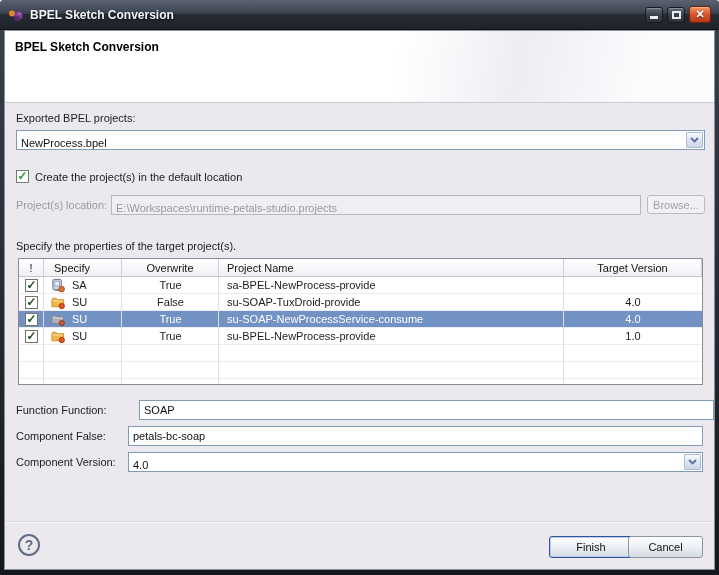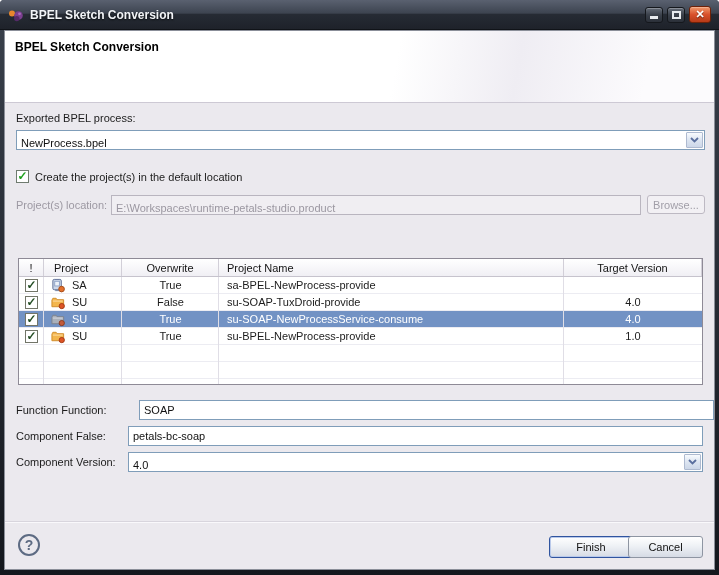--- a/index.html
+++ b/index.html
@@ -157,45 +157,46 @@
       <div class="win-btn close">✕</div>
     </div>
   </div>
 
   <div class="content">
 
     <div class="wizard-header">
       <div class="wizard-title">BPEL Sketch Conversion</div>
     </div>
 
-    <div class="label" style="left:11px; top:81px;">Exported BPEL process:</div>
+    <div class="label" style="left:11px; top:81px;">Exported BPEL projects:</div>
     <div class="field combo" style="left:11px; top:99px; width:689px;">
       <span class="combo-text">NewProcess.bpel</span>
       <span class="combo-arrow">
         <svg width="9" height="6" viewBox="0 0 9 6">
             <polyline points="1,1 4.5,4.5 8,1" fill="none" stroke="#5a6f9e" stroke-width="1.8"></polyline>
           </svg>
       </span>
     </div>
 
     <div class="checkbox" style="left:11px; top:139px;">✓</div>
     <div class="label" style="left:30px; top:140px;">Create the project(s) in the default location</div>
 
     <div class="label disabled" style="left:11px; top:168px;">Project(s) location:</div>
     <div class="field disabled" style="left:106px; top:164px; width:530px;">
-      <span class="combo-text">E:\Workspaces\runtime-petals-studio.product</span>
+      <span class="combo-text">E:\Workspaces\runtime-petals-studio.projects</span>
     </div>
     <div class="xp-btn disabled" style="left:642px; top:164px; width:58px;">Browse...</div>
 
+    <div class="label" style="left:11px; top:209px;">Specify the properties of the target project(s).</div>
 
     <div class="table">
       <div class="t-inner">
         <div class="t-row t-head">
           <div class="t-cell center">!</div>
-          <div class="t-cell" style="padding-left:10px;">Project</div>
+          <div class="t-cell" style="padding-left:10px;">Specify</div>
           <div class="t-cell center">Overwrite</div>
           <div class="t-cell pname">Project Name</div>
           <div class="t-cell center">Target Version</div>
         </div>
 
         <div class="t-row t-body-row">
           <div class="t-cell center">
             <div class="checkbox dark row-check">✓</div>
           </div>
           <div class="t-cell nature">

